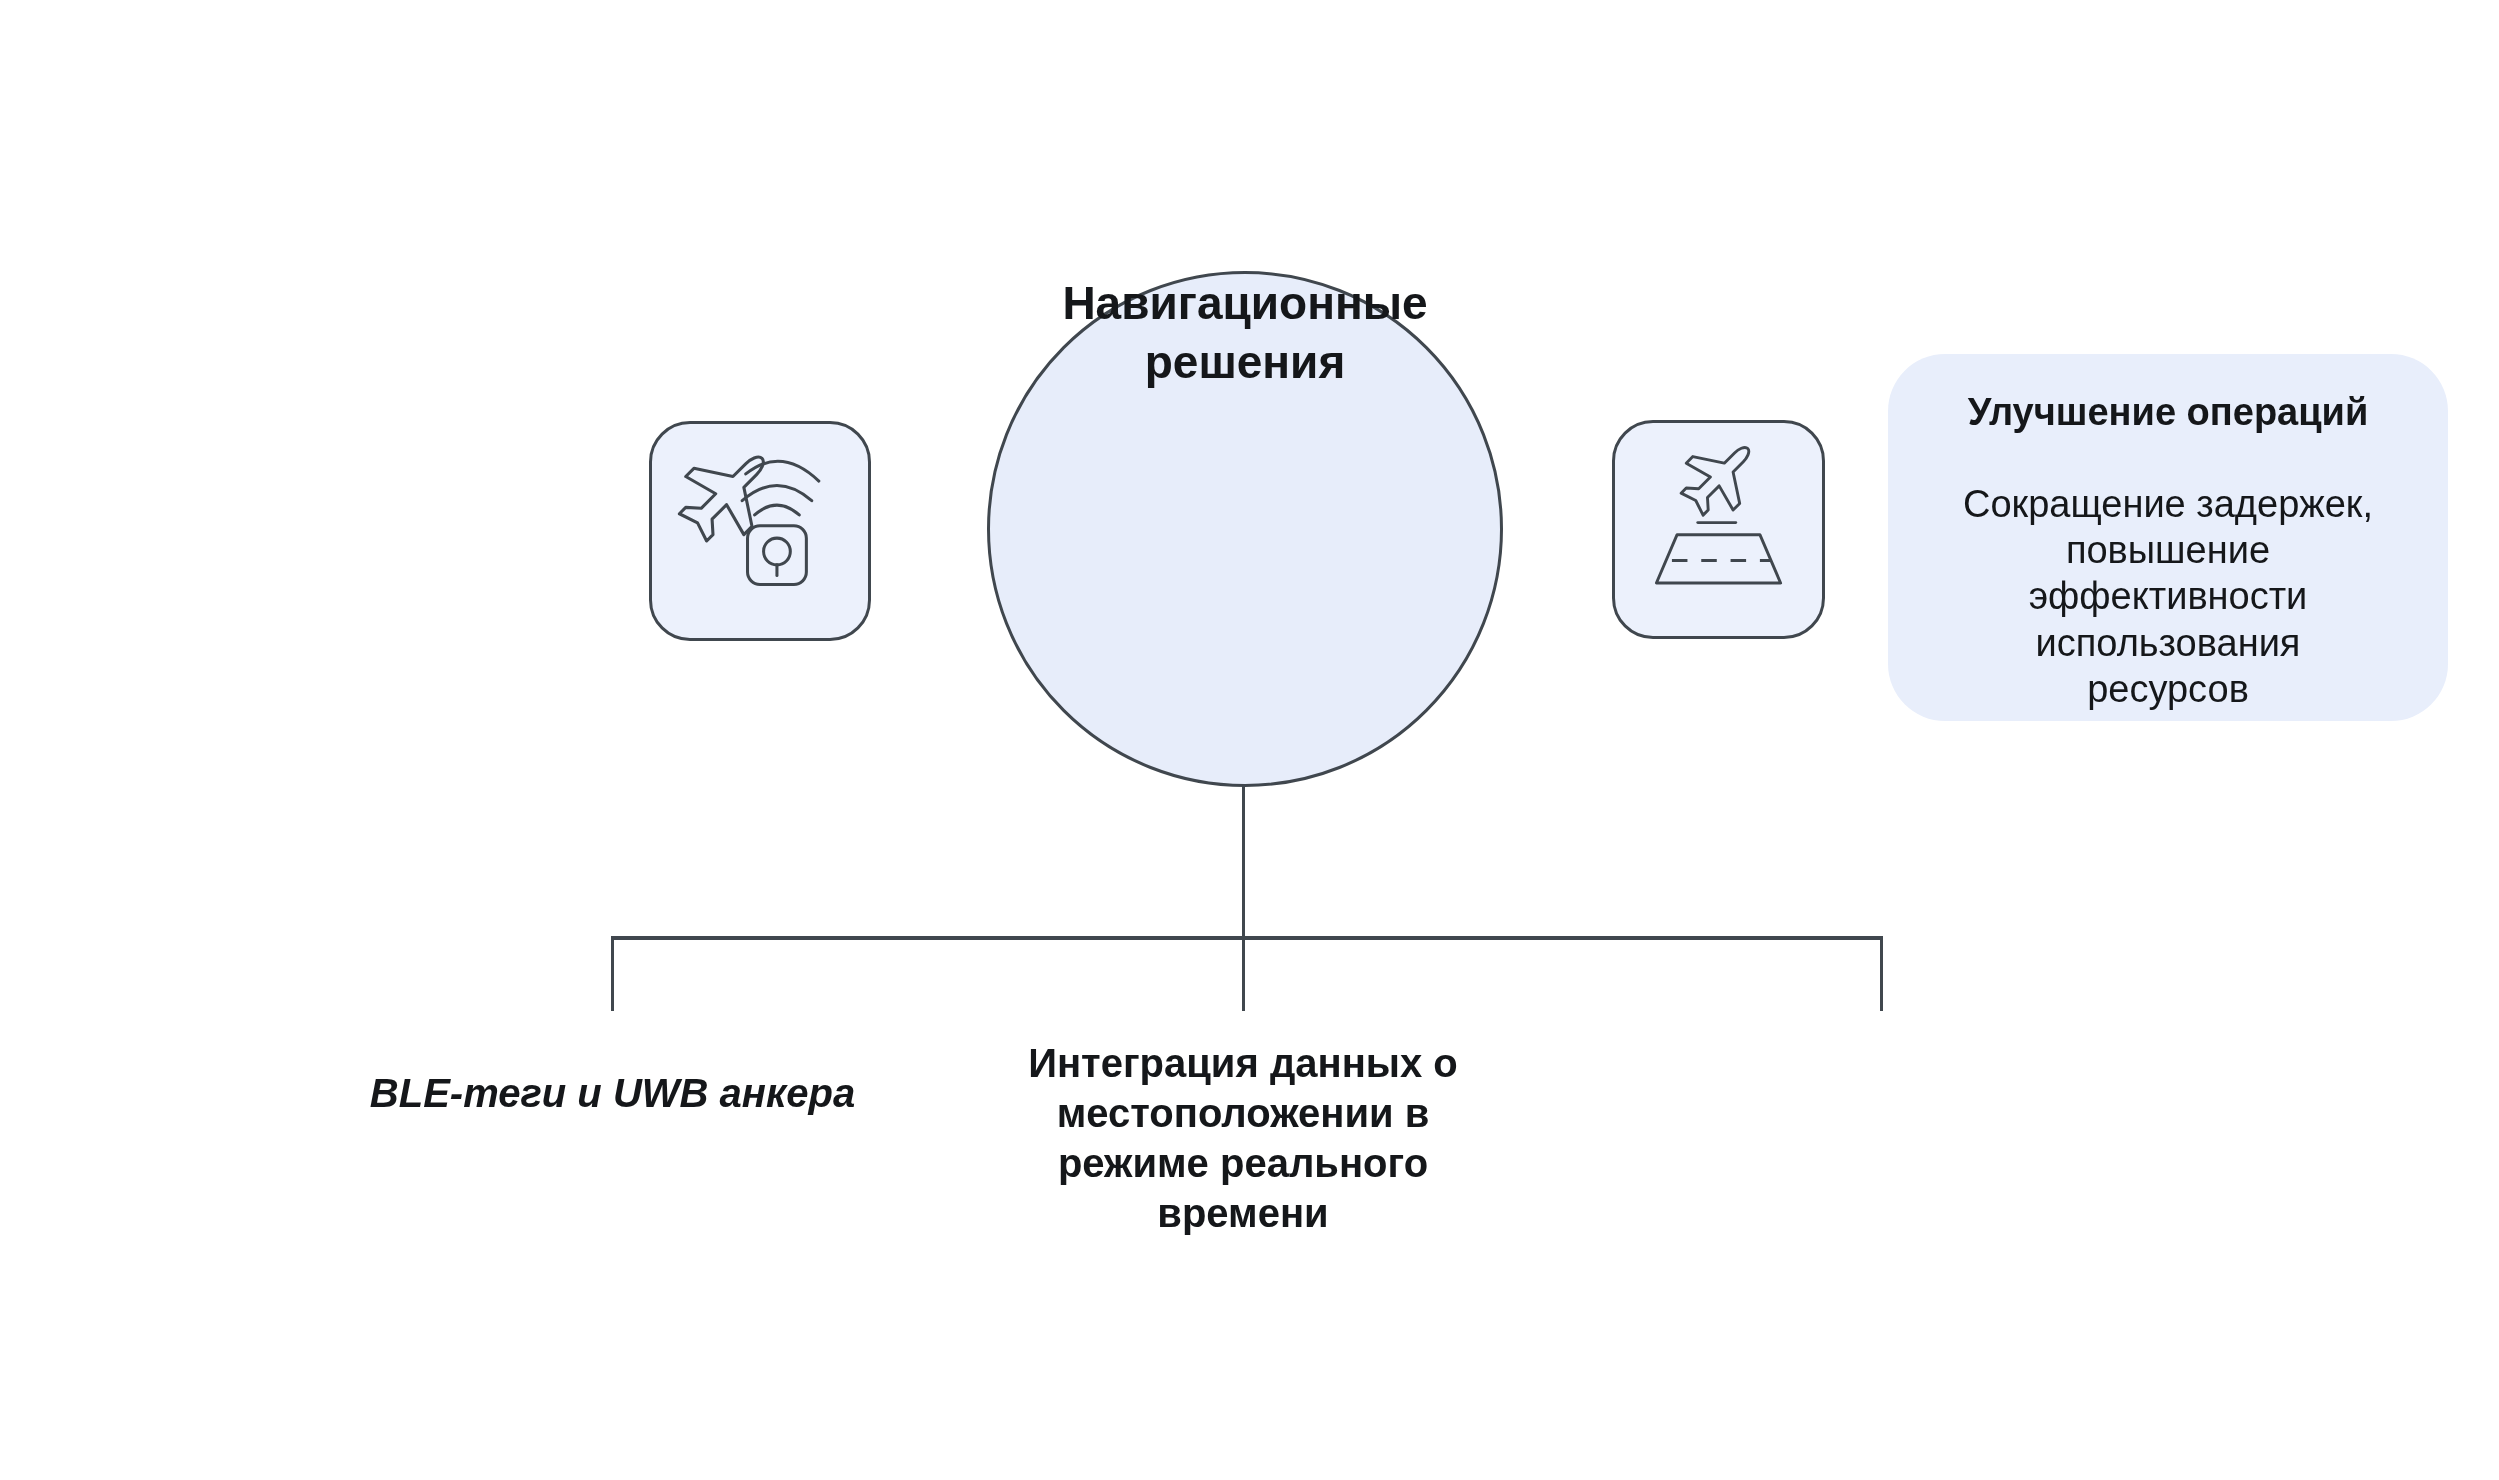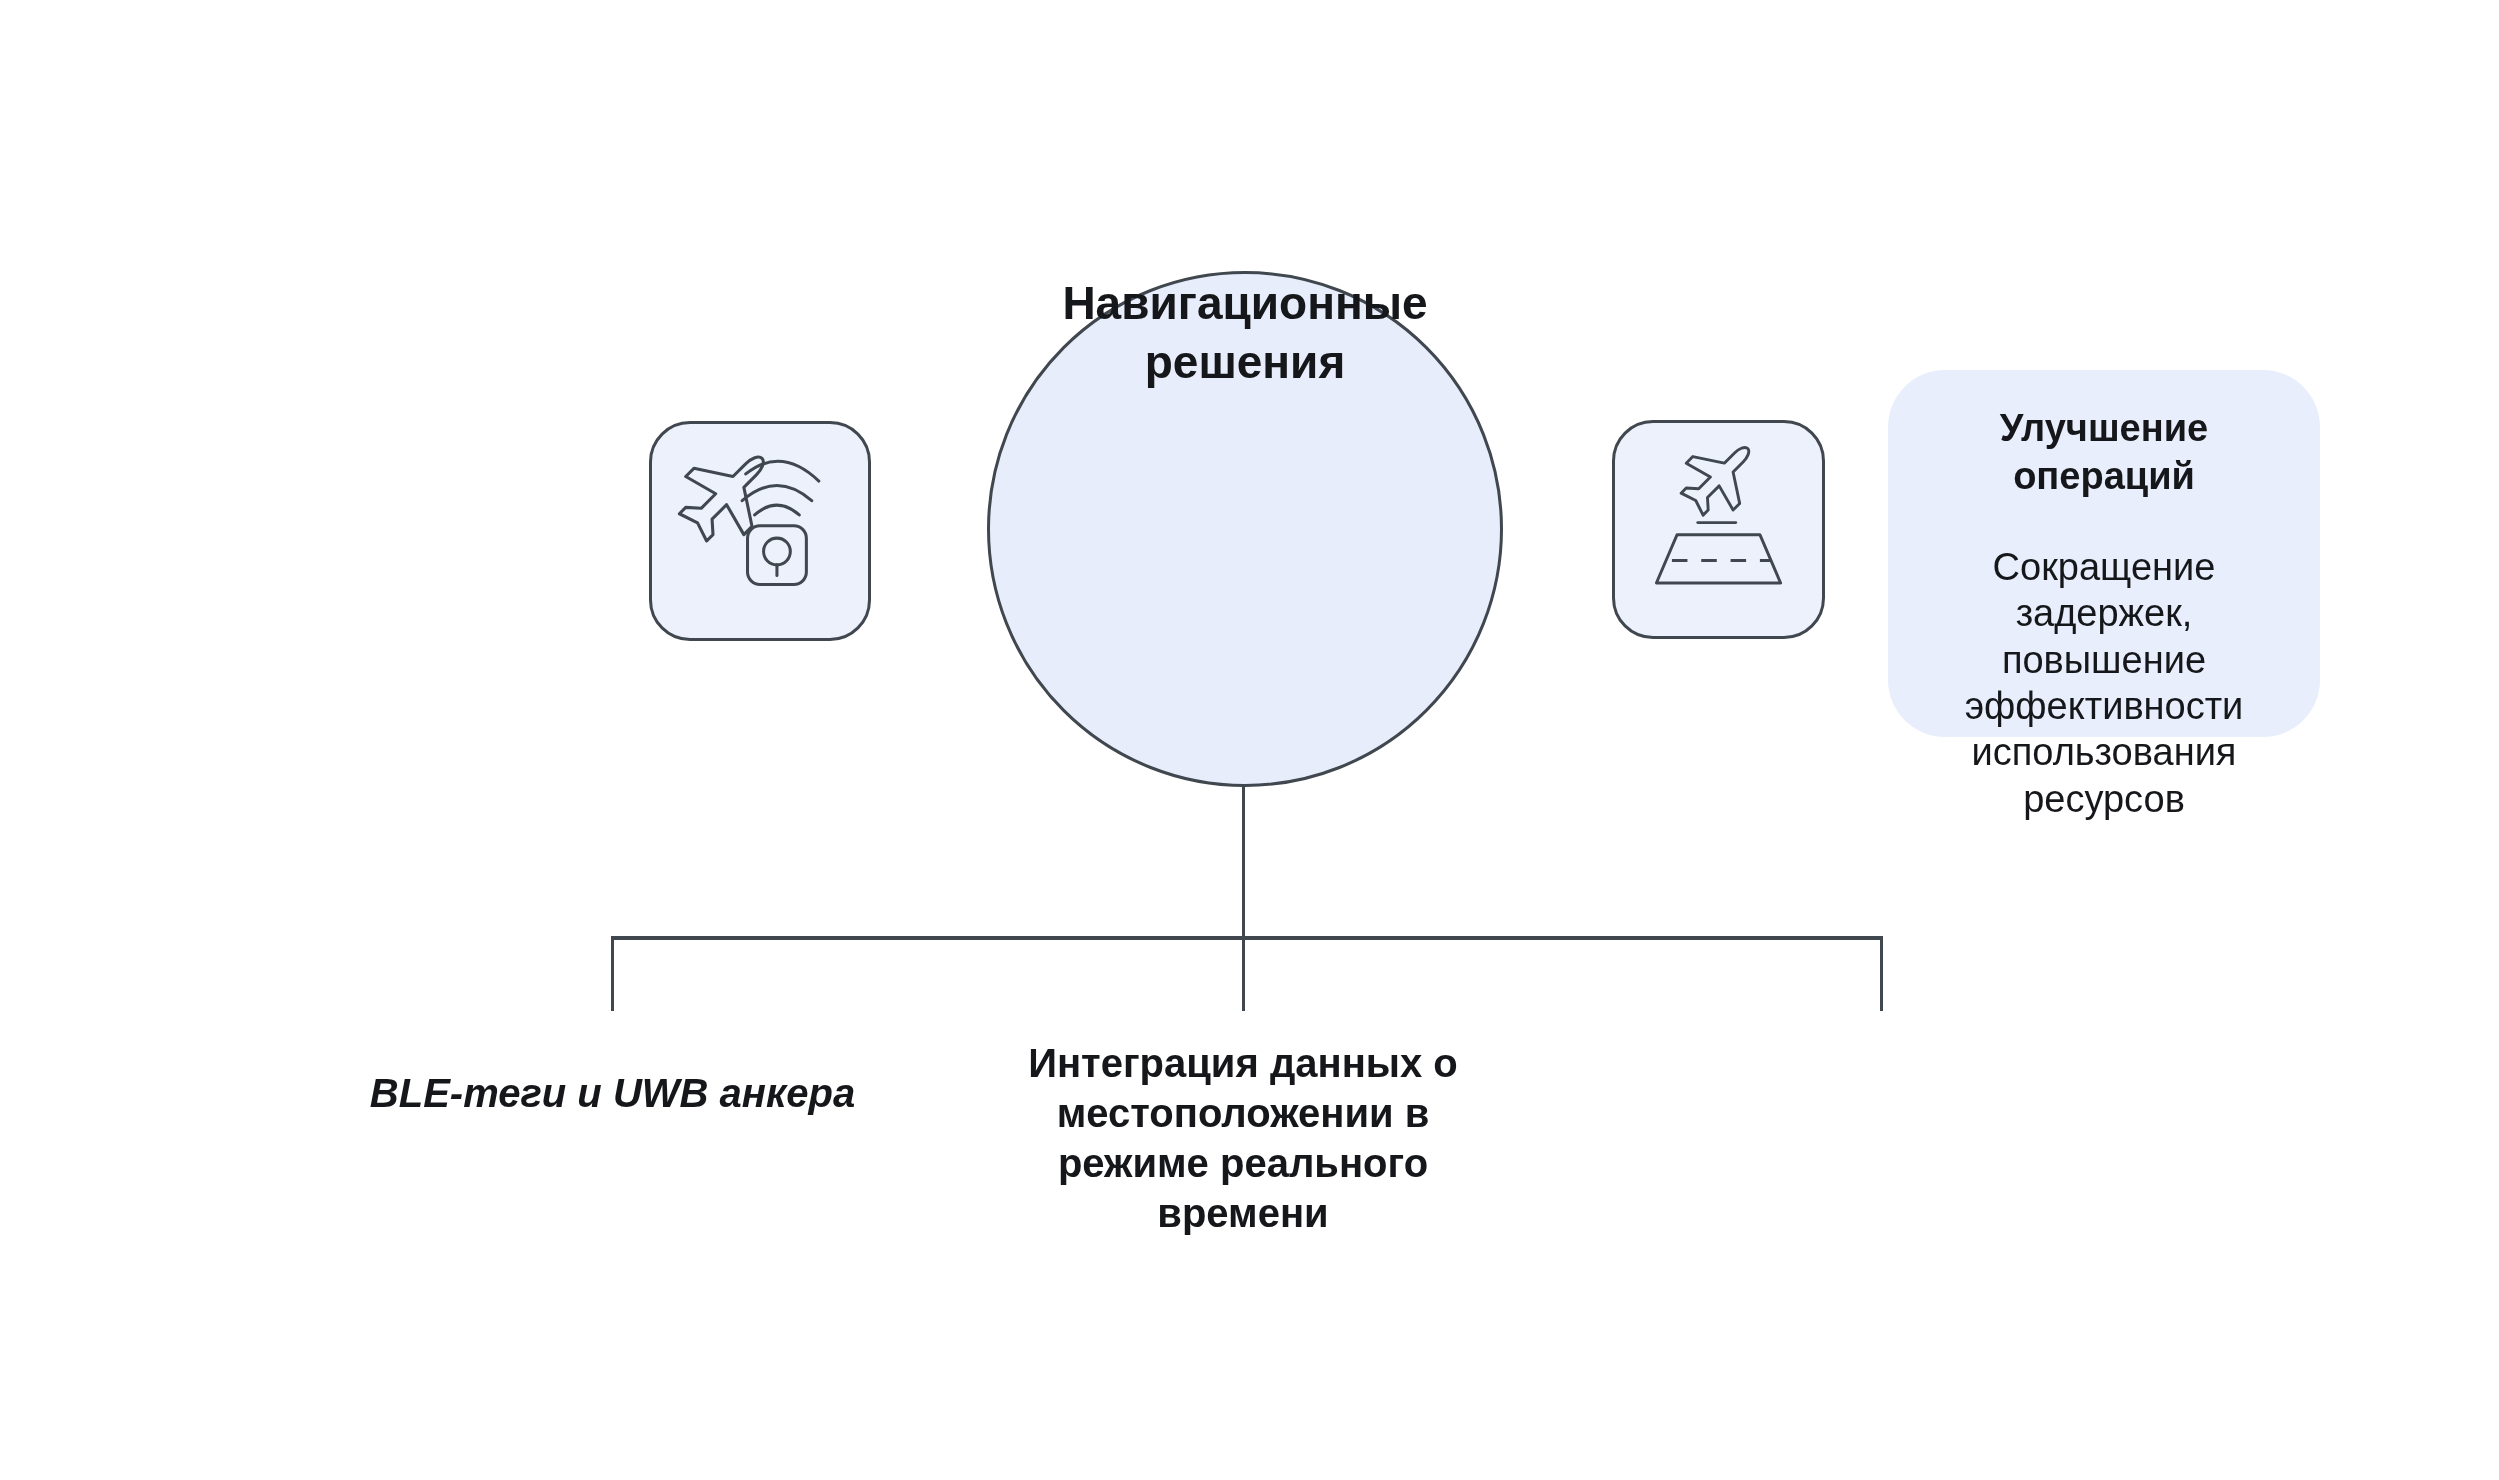--- a/index.html
+++ b/index.html
@@ -22,21 +22,21 @@
   .pre{white-space:pre-line;}
 
   
   .card{
     position:absolute;
     background:var(--card-bg);
     border-radius:57px;
     text-align:center;
   }
   .card-left{left:62px;top:389px;width:538px;height:300px;padding:33px 24px 0 24px;}
-  .card-right{left:1888px;top:370px;width:432px;height:367px;padding:35px 24px 0 24px;}
+  .card-right{left:1888px;top:354px;width:560px;height:367px;padding:35px 24px 0 24px;}
   .card-title{font-weight:bold;font-size:38px;line-height:1.25;}
   .card-body{font-size:38px;line-height:1.26;}
   .card-left .card-title{margin-bottom:48px;}
   .card-right .card-title{margin-bottom:44px;}
   .card-right .card-body{line-height:1.22;}
 
   
   .tile{
     position:absolute;
     background:var(--tile-bg);

